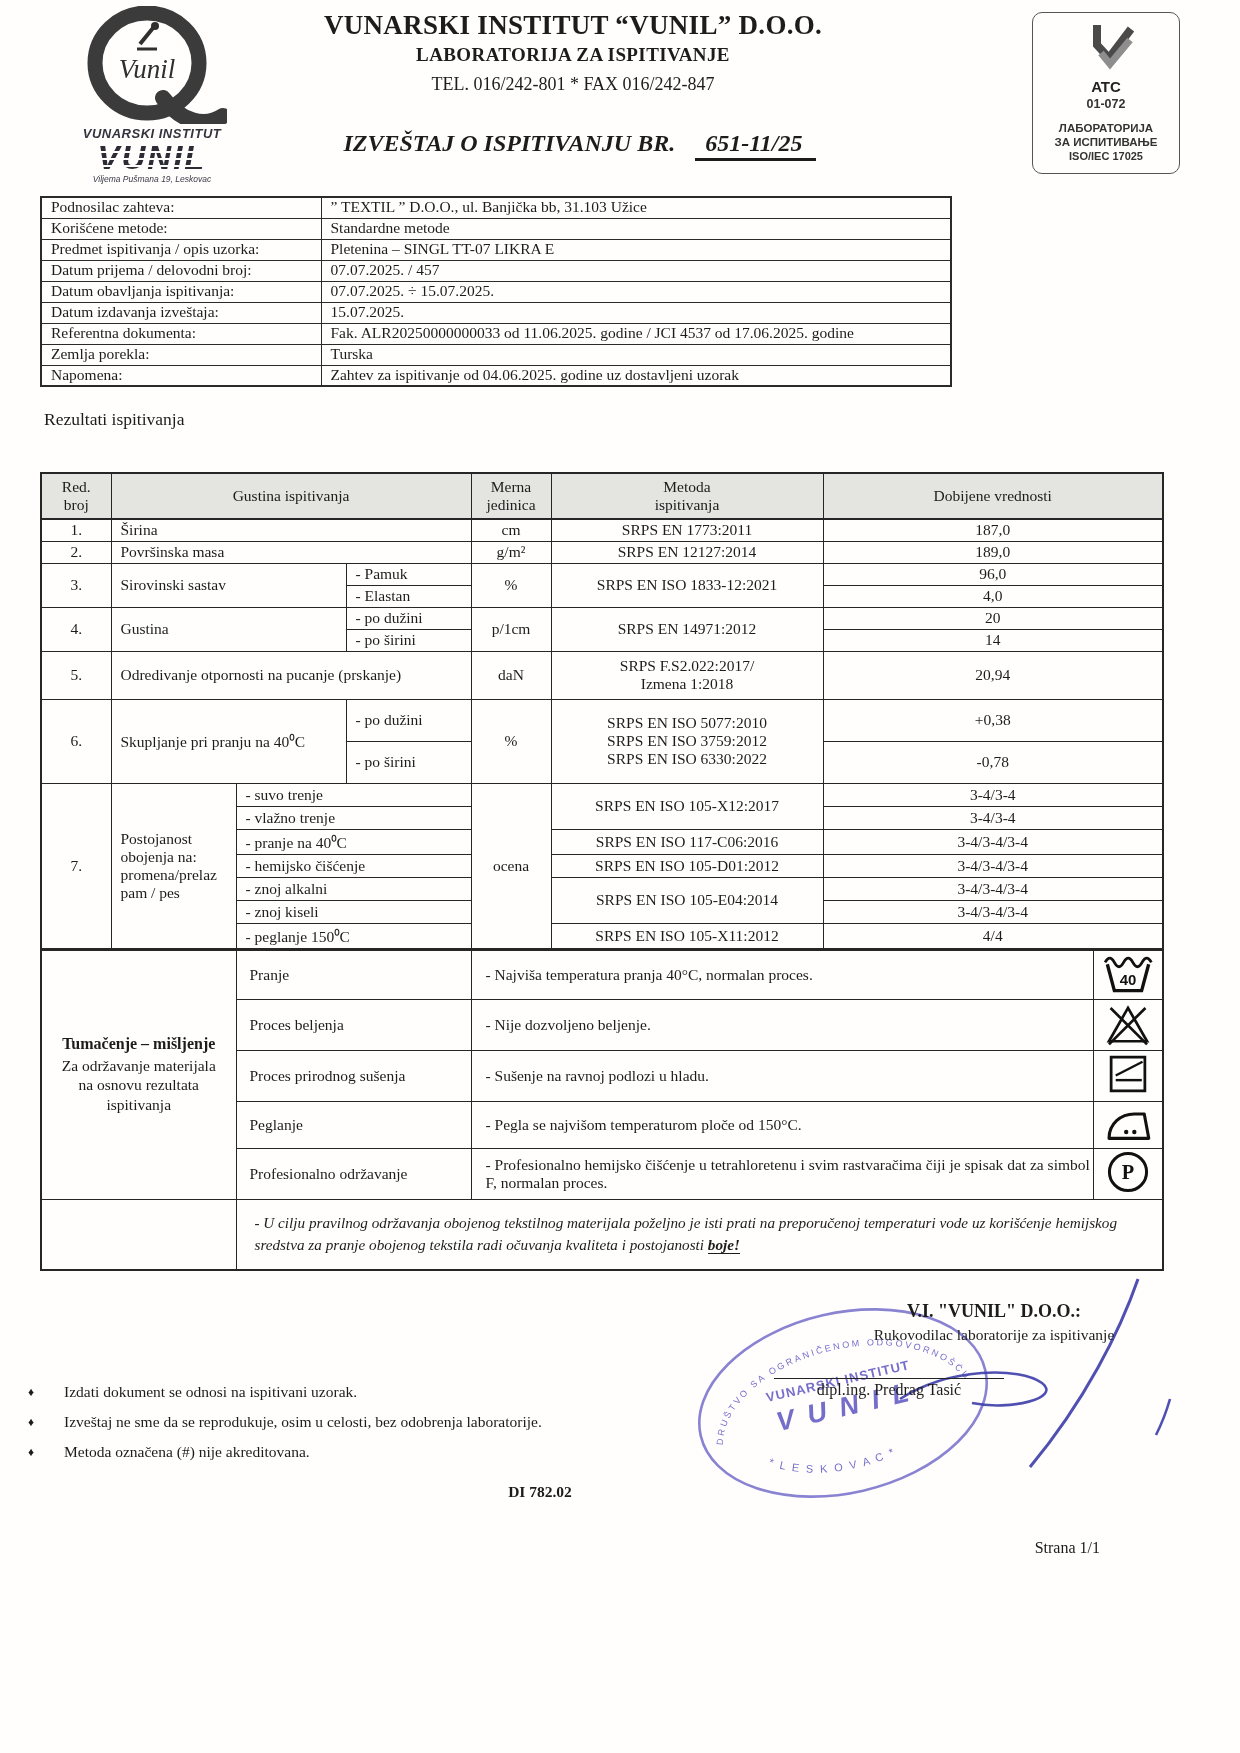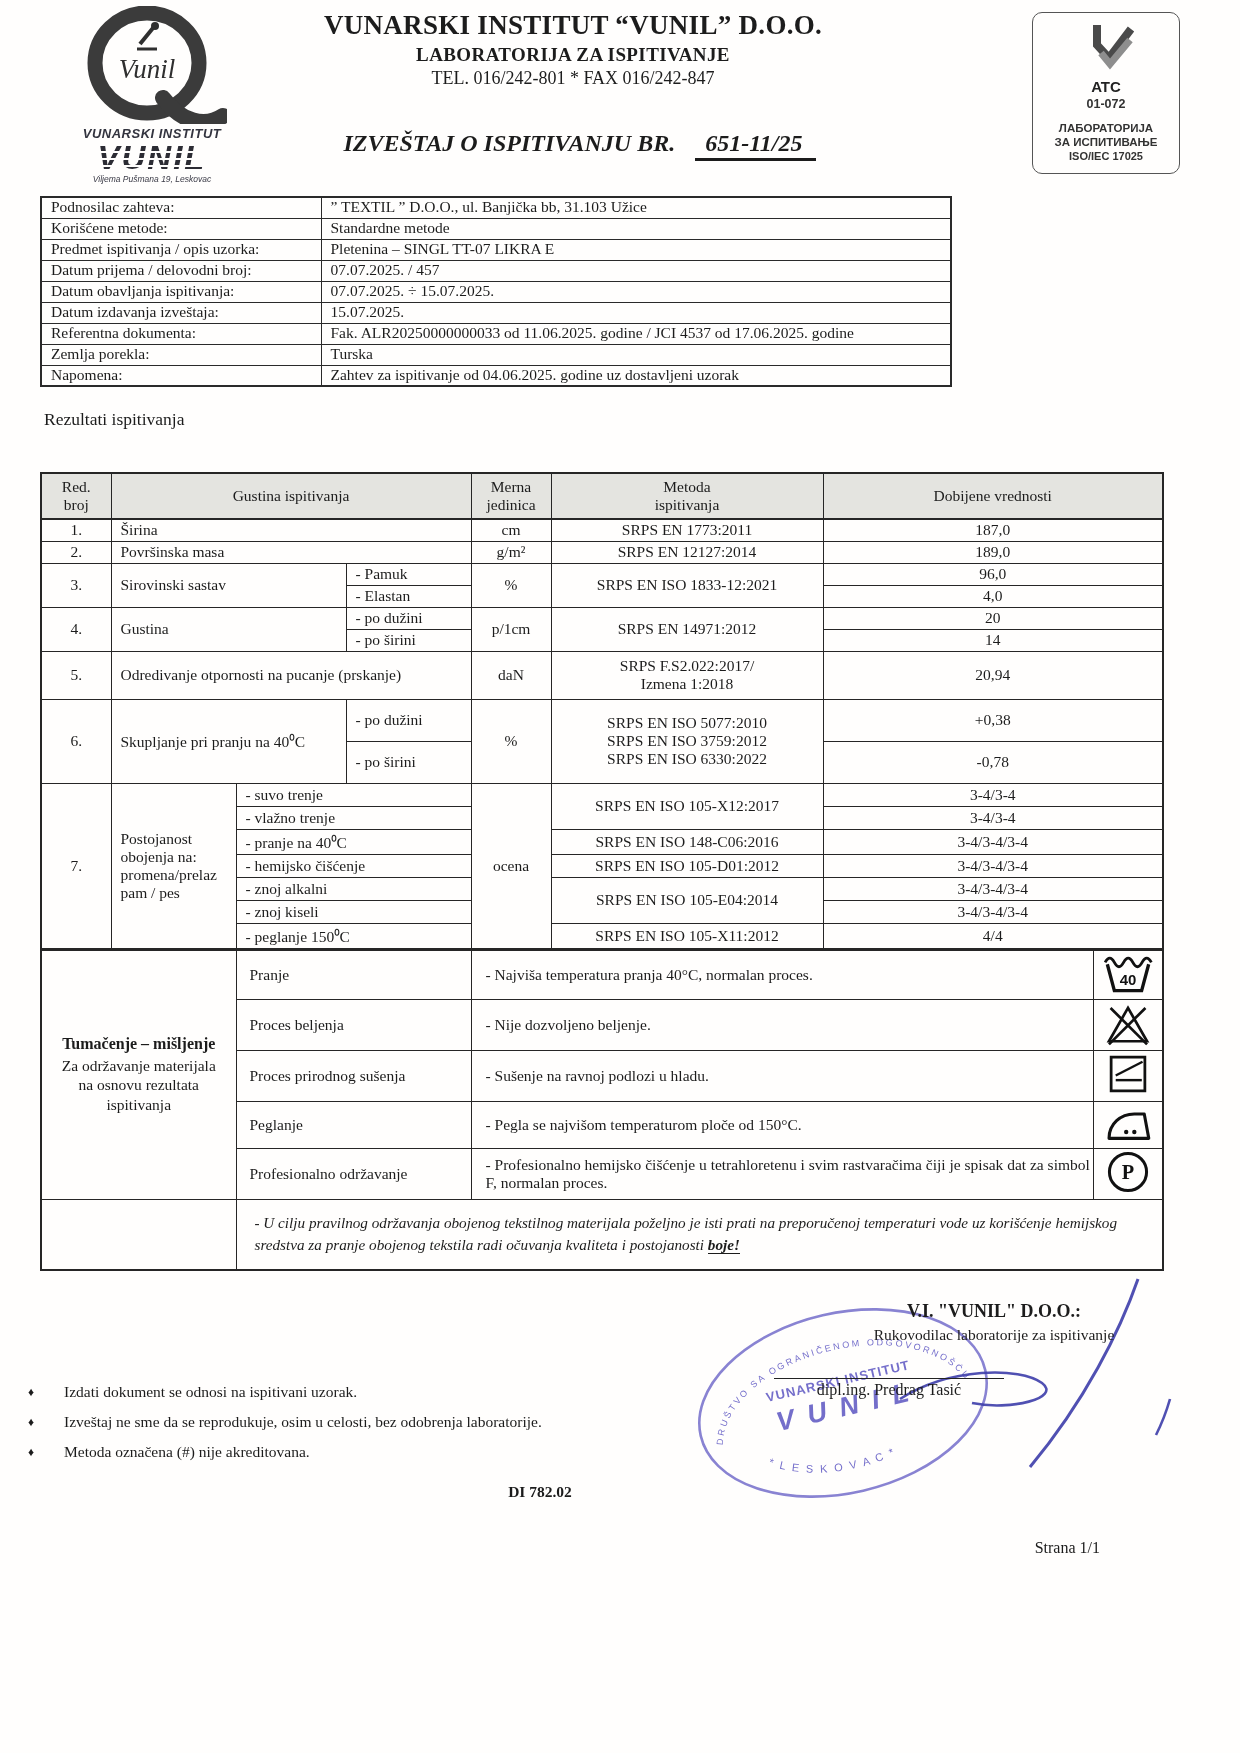--- a/index.html
+++ b/index.html
@@ -19,21 +19,21 @@
   .inst-name { font-family:"Liberation Sans", sans-serif; font-style:italic; font-weight:bold; font-size:13px; color:#33343f; letter-spacing:.5px; margin-top:2px; }
   .vunil-logo { position:relative; display:inline-block; margin-top:1px; font-family:"Liberation Sans", sans-serif; font-style:italic; font-weight:900; font-size:33px; letter-spacing:2px; color:#2c2c34; line-height:.95; }
   .stripe { position:absolute; left:-4px; right:-4px; height:2px; background:#fffefd; }
   .s1{top:9px;} .s2{top:16px;} .s3{top:23px;}
   .logo-addr { font-family:"Liberation Sans", sans-serif; font-style:italic; font-size:8.5px; color:#3a3a46; margin-top:1px; }
 
   .head-center { position:absolute; left:248px; top:10px; width:650px; text-align:center; }
   .company { font-size:27px; font-weight:bold; letter-spacing:.3px; }
   .lab { font-size:19px; font-weight:bold; margin-top:3px; letter-spacing:.4px; }
   .addr { font-size:19px; margin-top:2px; }
-  .phone { font-size:18px; margin-top:2px; }
+  .phone { font-size:18px; margin-top:8px; }
   .report-title { position:absolute; left:230px; top:130px; width:700px; text-align:center; font-size:24px; font-weight:bold; font-style:italic; }
   .report-no { display:inline-block; margin-left:14px; padding:0 14px 1px 10px; border-bottom:3px solid #1c1c1c; }
 
   .atc-badge {
     position:absolute; right:60px; top:12px; width:148px; height:162px;
     border:1.5px solid #555; border-radius:10px; text-align:center; padding-top:8px;
     font-family:"Liberation Sans", sans-serif;
   }
   .atc-name { font-weight:bold; font-size:15px; margin-top:1px; color:#222; }
   .atc-code { font-size:12.5px; margin-top:2px; color:#333;font-weight:bold; }
@@ -272,21 +272,21 @@
         <td rowspan="7">ocena</td>
         <td rowspan="2">SRPS EN ISO 105-X12:2017</td>
         <td>3-4/3-4</td>
       </tr>
       <tr class="h23">
         <td colspan="2" class="el">- vlažno trenje</td>
         <td>3-4/3-4</td>
       </tr>
       <tr class="h23">
         <td colspan="2" class="el">- pranje na 40⁰C</td>
-        <td>SRPS EN ISO 148-C06:2016</td>
+        <td>SRPS EN ISO 117-C06:2016</td>
         <td>3-4/3-4/3-4</td>
       </tr>
       <tr class="h23">
         <td colspan="2" class="el">- hemijsko čišćenje</td>
         <td>SRPS EN ISO 105-D01:2012</td>
         <td>3-4/3-4/3-4</td>
       </tr>
       <tr class="h23">
         <td colspan="2" class="el">- znoj alkalni</td>
         <td rowspan="2">SRPS EN ISO 105-E04:2014</td>

